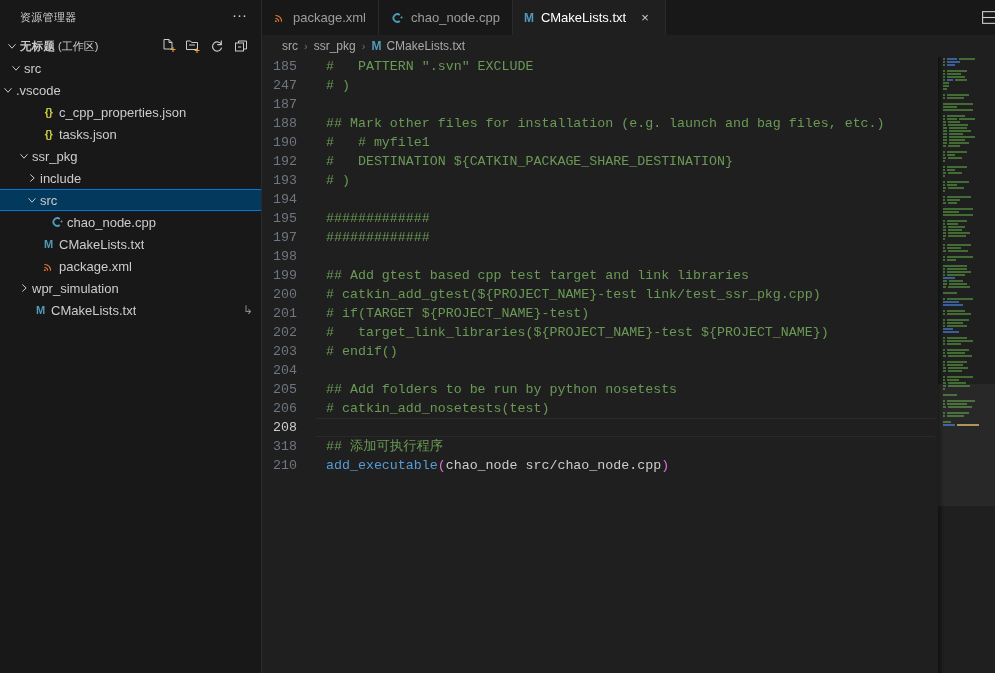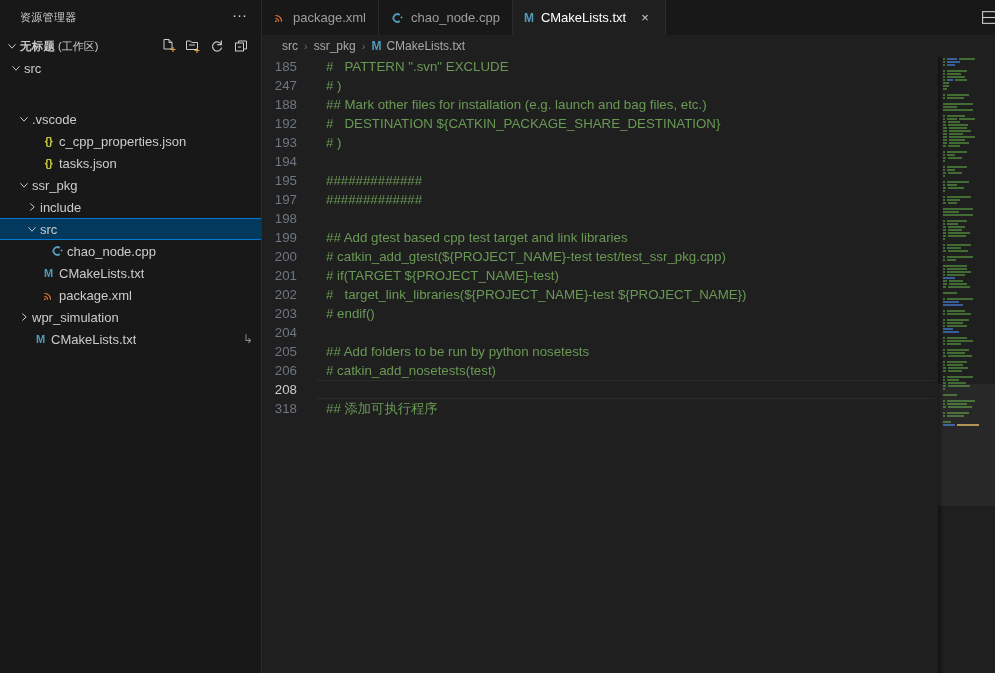--- a/index.html
+++ b/index.html
@@ -285,21 +285,21 @@
     min-height: 0;
     overflow: hidden;
   }
   .code-area {
     flex: 1;
     position: relative;
     overflow: hidden;
     min-width: 0;
   }
   .code-lines {
-    font-family: Liberation Sans, sans-serif;
+    font-family: Liberation Mono, monospace;
     font-size: 13.3px;
     line-height: 19px;
   }
   .cline {
     height: 19px;
     display: flex;
     align-items: center;
     white-space: pre;
     position: relative;
   }
@@ -436,21 +436,21 @@
 
     <div class="tree">
         <div class="row" style="padding-left: 8px;">
           <span class="twisty">
             <svg width="14" height="14" viewBox="0 0 16 16">
               <path fill="none" stroke="#cccccc" stroke-width="1.1" d="M4 6 L8 10.5 L12 6"></path>
             </svg>
           </span>
           <span class="label">src</span>
         </div>
-        <div class="row" style="padding-left: 16px; margin-top: 29px;">
+        <div class="row" style="">
           <span class="twisty">
             <svg width="14" height="14" viewBox="0 0 16 16">
               <path fill="none" stroke="#cccccc" stroke-width="1.1" d="M4 6 L8 10.5 L12 6"></path>
             </svg>
           </span>
           <span class="label">.vscode</span>
         </div>
         <div class="row" style="padding-left: 24px;">
           <span class="twisty"></span>
           <span class="ficon json-icon">{}</span>
@@ -586,37 +586,40 @@
           <span class="md-icon">M</span>
           <span>CMakeLists.txt</span>
         </span>
       </div>
 
     <div class="editor-wrap">
       <div class="code-area">
         <div class="code-lines">
             <div class="cline"><div class="gutter">185</div><div class="ctext"><span class="tok-comment">#   PATTERN ".svn" EXCLUDE</span></div></div>
             <div class="cline"><div class="gutter">247</div><div class="ctext"><span class="tok-comment"># )</span></div></div>
+            <div class="cline"><div class="gutter">187</div><div class="ctext">&nbsp;</div></div>
             <div class="cline"><div class="gutter">188</div><div class="ctext"><span class="tok-comment">## Mark other files for installation (e.g. launch and bag files, etc.)</span></div></div>
+            <div class="cline"><div class="gutter">190</div><div class="ctext"><span class="tok-comment">#   # myfile1</span></div></div>
             <div class="cline"><div class="gutter">192</div><div class="ctext"><span class="tok-comment">#   DESTINATION ${CATKIN_PACKAGE_SHARE_DESTINATION}</span></div></div>
             <div class="cline"><div class="gutter">193</div><div class="ctext"><span class="tok-comment"># )</span></div></div>
             <div class="cline"><div class="gutter">194</div><div class="ctext">&nbsp;</div></div>
             <div class="cline"><div class="gutter">195</div><div class="ctext"><span class="tok-comment">#############</span></div></div>
             <div class="cline"><div class="gutter">197</div><div class="ctext"><span class="tok-comment">#############</span></div></div>
             <div class="cline"><div class="gutter">198</div><div class="ctext">&nbsp;</div></div>
             <div class="cline"><div class="gutter">199</div><div class="ctext"><span class="tok-comment">## Add gtest based cpp test target and link libraries</span></div></div>
-            <div class="cline"><div class="gutter">200</div><div class="ctext"><span class="tok-comment"># catkin_add_gtest(${PROJECT_NAME}-test test/test_ssr_pkg.cpp)</span></div></div>
+            <div class="cline"><div class="gutter">200</div><div class="ctext"><span class="tok-comment"># catkin_add_gtest(${PROJECT_NAME}-test link/test_ssr_pkg.cpp)</span></div></div>
             <div class="cline"><div class="gutter">201</div><div class="ctext"><span class="tok-comment"># if(TARGET ${PROJECT_NAME}-test)</span></div></div>
             <div class="cline"><div class="gutter">202</div><div class="ctext"><span class="tok-comment">#   target_link_libraries(${PROJECT_NAME}-test ${PROJECT_NAME})</span></div></div>
             <div class="cline"><div class="gutter">203</div><div class="ctext"><span class="tok-comment"># endif()</span></div></div>
             <div class="cline"><div class="gutter">204</div><div class="ctext">&nbsp;</div></div>
             <div class="cline"><div class="gutter">205</div><div class="ctext"><span class="tok-comment">## Add folders to be run by python nosetests</span></div></div>
             <div class="cline"><div class="gutter">206</div><div class="ctext"><span class="tok-comment"># catkin_add_nosetests(test)</span></div></div>
             <div class="cline current"><div class="gutter">208</div><div class="ctext">&nbsp;</div></div>
             <div class="cline"><div class="gutter">318</div><div class="ctext"><span class="tok-comment">## 添加可执行程序</span></div></div>
+            <div class="cline"><div class="gutter">210</div><div class="ctext"><span class="tok-fn">add_executable</span><span class="tok-paren">(</span><span class="tok-plain">chao_node src/chao_node.cpp</span><span class="tok-paren">)</span></div></div>
           </div>
       </div>
       <div class="minimap">
         <div class="mm-shadow"></div>
         <div class="mm-inner">
             <div class="mm-line">
               <div class="mm-seg" style="width: 2px; background: rgb(74, 122, 58);"></div>
               <div class="mm-seg" style="width: 10px; background: rgb(62, 107, 176);"></div>
               <div class="mm-seg" style="width: 16px; background: rgb(74, 122, 58);"></div>
             </div>

